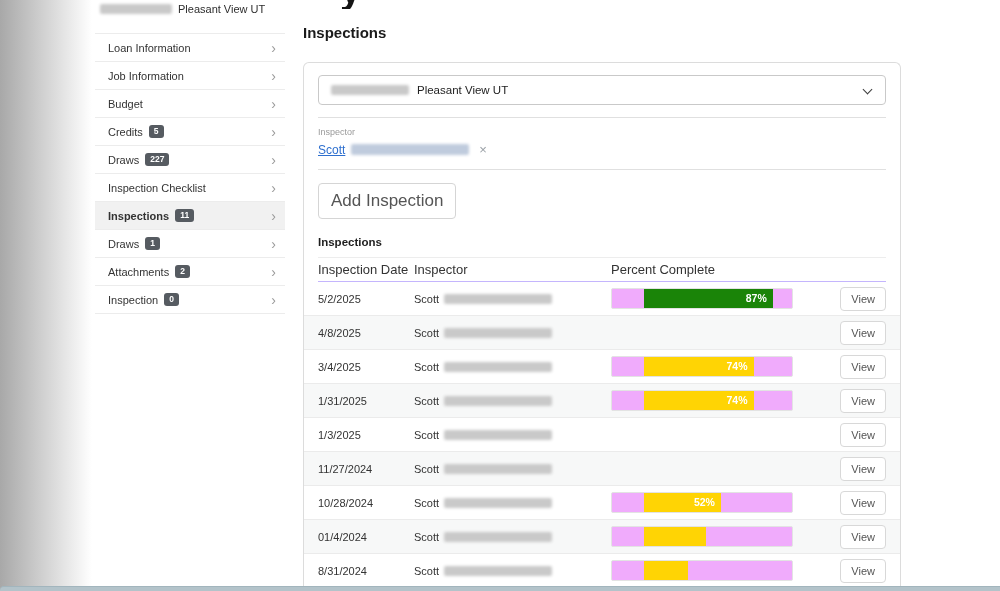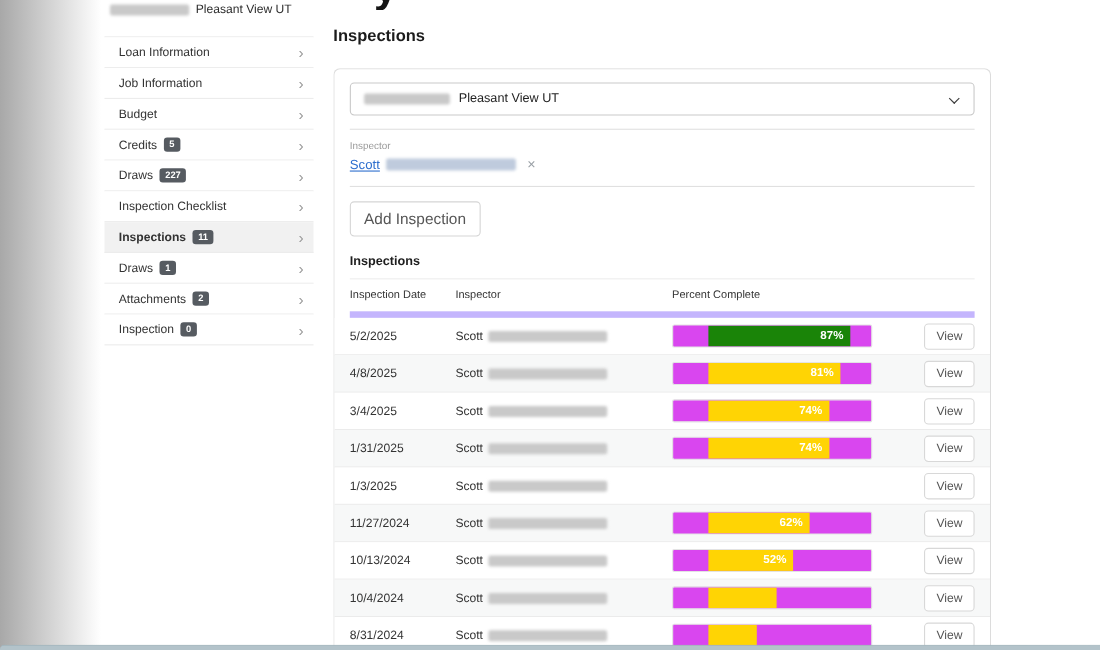--- a/index.html
+++ b/index.html
@@ -58,39 +58,39 @@
     transform:rotate(45deg); }
   .sel-label { margin-left:8px; }
 
   .hr { border-top:1px solid #e0e0e0; margin-top:12px; }
 
   .inspector-label { font-size:9px; color:#9a9a9a; margin-top:9px; }
   .inspector-line { margin-top:5px; display:flex; align-items:center; font-size:12px; }
   .link { color:#2e6fce; text-decoration:underline; cursor:pointer; }
   .close-x { color:#9aa0a6; margin-left:10px; font-size:13px; cursor:pointer; }
 
-  .add-btn { margin-top:13px; padding:7px 12px; font-size:14px; color:#555;
+  .add-btn { margin-top:13px; padding:7px 12px; font-size:17px; color:#555;
     border:1px solid #d5d5d5; border-radius:4px; background:#fff; cursor:pointer;
     font-family:"Liberation Sans", sans-serif; }
 
   .tbl-title { margin-top:17px; font-size:11.5px; font-weight:bold; color:#1e1e1e; }
 
-  .tbl-head { margin-top:9px; display:flex; align-items:center; font-size:10px;
-    color:#333; height:36px; border-top:1px solid #ededed; border-bottom:6px solid #c4b5fd; }
+  .tbl-head { margin-top:9px; display:flex; align-items:center; font-size:13px;
+    color:#333; height:25px; border-top:1px solid #ededed; border-bottom:1px solid #c4b5fd; }
   .col-date { width:96px; flex:none; }
   .col-insp { width:197px; flex:none; display:flex; align-items:center; }
   .col-pct  { flex:1; display:flex; align-items:center; }
   .col-view { flex:none; width:46px; text-align:right; }
 
   .tbl-row { display:flex; align-items:center; height:34px; font-size:11px;
     color:#333; border-bottom:1px solid #ebebeb; margin:0 -14px; padding:0 14px;
     background:#fff; }
   .tbl-row:nth-child(even) { background:#f7f8f8; }
 
-  .track { width:182px; height:21px; background:#d946ef; border:1px solid #e3e3e3;
+  .track { width:182px; height:21px; background:#f0abfc; border:1px solid #e3e3e3;
     border-radius:2px; position:relative; overflow:hidden;padding-left:32px; }
   .fill { height:100%; line-height:19px; text-align:right; padding-right:6px;
     color:#fff; font-weight:bold; font-size:10.5px; white-space:nowrap; }
   .pct-out { position:absolute; top:16px; line-height:19px; color:#333;
     font-size:10.5px; font-weight:bold; }
 
   .view-btn { padding:5px 10px; border:1px solid #d8d8d8; border-radius:4px;
     background:#fff; color:#555; font-size:11px; cursor:pointer;
     font-family:"Liberation Sans", sans-serif; }
 </style>
@@ -203,25 +203,20 @@
             </div>
           </div>
           <div class="col-view" style="margin-left: auto;"><button class="view-btn">View</button></div>
         </div>
         <div class="tbl-row">
           <div class="col-date">4/8/2025</div>
           <div class="col-insp">
             <span>Scott</span>
             <span class="redact" style="width: 108px; height: 10px; margin-left: 5px;"></span>
           </div>
-          <div class="col-pct">
-            <div class="track">
-              <div class="fill" style="width: 81%; background: rgb(255, 212, 4);">81%</div>
-            </div>
-          </div>
           <div class="col-view" style="margin-left: auto;"><button class="view-btn">View</button></div>
         </div>
         <div class="tbl-row">
           <div class="col-date">3/4/2025</div>
           <div class="col-insp">
             <span>Scott</span>
             <span class="redact" style="width: 108px; height: 10px; margin-left: 5px;"></span>
           </div>
           <div class="col-pct">
             <div class="track">
@@ -250,42 +245,37 @@
             <span class="redact" style="width: 108px; height: 10px; margin-left: 5px;"></span>
           </div>
           <div class="col-view" style="margin-left: auto;"><button class="view-btn">View</button></div>
         </div>
         <div class="tbl-row">
           <div class="col-date">11/27/2024</div>
           <div class="col-insp">
             <span>Scott</span>
             <span class="redact" style="width: 108px; height: 10px; margin-left: 5px;"></span>
           </div>
-          <div class="col-pct">
-            <div class="track">
-              <div class="fill" style="width: 62%; background: rgb(255, 212, 4);">62%</div>
-            </div>
-          </div>
-          <div class="col-view" style="margin-left: auto;"><button class="view-btn">View</button></div>
-        </div>
-        <div class="tbl-row">
-          <div class="col-date">10/13/2024</div>
+          <div class="col-view" style="margin-left: auto;"><button class="view-btn">View</button></div>
+        </div>
+        <div class="tbl-row">
+          <div class="col-date">10/28/2024</div>
           <div class="col-insp">
             <span>Scott</span>
             <span class="redact" style="width: 108px; height: 10px; margin-left: 5px;"></span>
           </div>
           <div class="col-pct">
             <div class="track">
               <div class="fill" style="width: 52%; background: rgb(255, 212, 4);">52%</div>
             </div>
           </div>
           <div class="col-view" style="margin-left: auto;"><button class="view-btn">View</button></div>
         </div>
         <div class="tbl-row">
-          <div class="col-date">10/4/2024</div>
+          <div class="col-date">01/4/2024</div>
           <div class="col-insp">
             <span>Scott</span>
             <span class="redact" style="width: 108px; height: 10px; margin-left: 5px;"></span>
           </div>
           <div class="col-pct">
             <div class="track">
               <span class="pct-out" style="left: calc(42% + 6px);">42%</span>
               <div class="fill" style="width: 42%; background: rgb(255, 212, 4);"></div>
             </div>
           </div>

